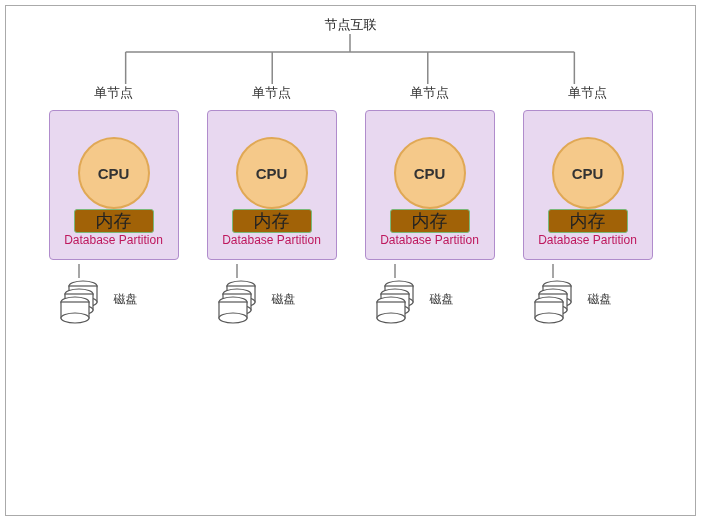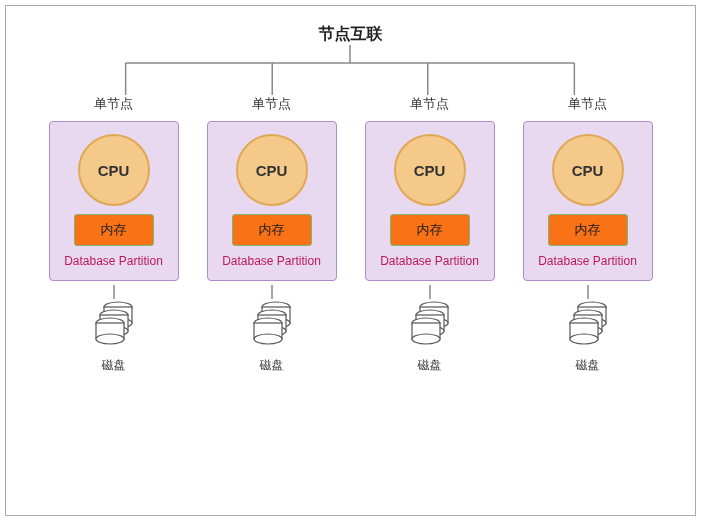--- a/index.html
+++ b/index.html
@@ -20,23 +20,23 @@
       border: 1.5px solid #aaa;
       background: #fff;
       position: relative;
       display: flex;
       flex-direction: column;
       align-items: center;
     }
 
     
     .top-label {
-      margin-top: 18px;
-      font-size: 16px;
-      font-weight: bold;
+      margin-top: 10px;
+      font-size: 13px;
+      font-weight: normal;
       color: #222;
     }
 
     
     .connector-area {
       position: relative;
       width: 100%;
       height: 50px;
       display: flex;
       align-items: flex-start;
@@ -74,46 +74,45 @@
       margin-bottom: 8px;
     }
     .node-box {
       width: 130px;
       background: #e8d8f0;
       border: 1.5px solid #b08ccc;
       border-radius: 4px;
       display: flex;
       flex-direction: column;
       align-items: center;
-      padding: 12px 8px 10px 8px;
-      gap: 8px;
+      padding: 26px 8px 10px 8px;
     }
     .cpu-circle {
       width: 72px;
       height: 72px;
       border-radius: 50%;
       background: #f5c98a;
       border: 2px solid #e0a855;
       display: flex;
       align-items: center;
       justify-content: center;
       font-size: 15px;
       font-weight: bold;
       color: #333;
     }
     .memory-box {
       width: 80px;
-      height: 32px;
-      background: #f97316;
+      height: 24px;
+      background: #a16207;
       border: 1.5px solid #7ab87a;
       border-radius: 3px;
       display: flex;
       align-items: center;
       justify-content: center;
-      font-size: 13px;
+      font-size: 18px;
       color: #222;
     }
     .db-partition-label {
       font-size: 12px;
       color: #be185d;
       text-align: center;
       line-height: 1.3;
     }
     .disk-label {
       font-size: 12px;
@@ -128,21 +127,21 @@
       gap: 18px;
       align-items: flex-start;
       justify-content: center;
       width: 100%;
       padding: 0 30px;
       margin-top: 4px;
     }
     .disk-wrapper {
       width: 140px;
       display: flex;
-      flex-direction: column;
+      flex-direction: row;
       align-items: center;
     }
   </style>
 </head>
 <body>
 
 <div class="diagram">
 
   <div class="top-label">节点互联</div>
 

